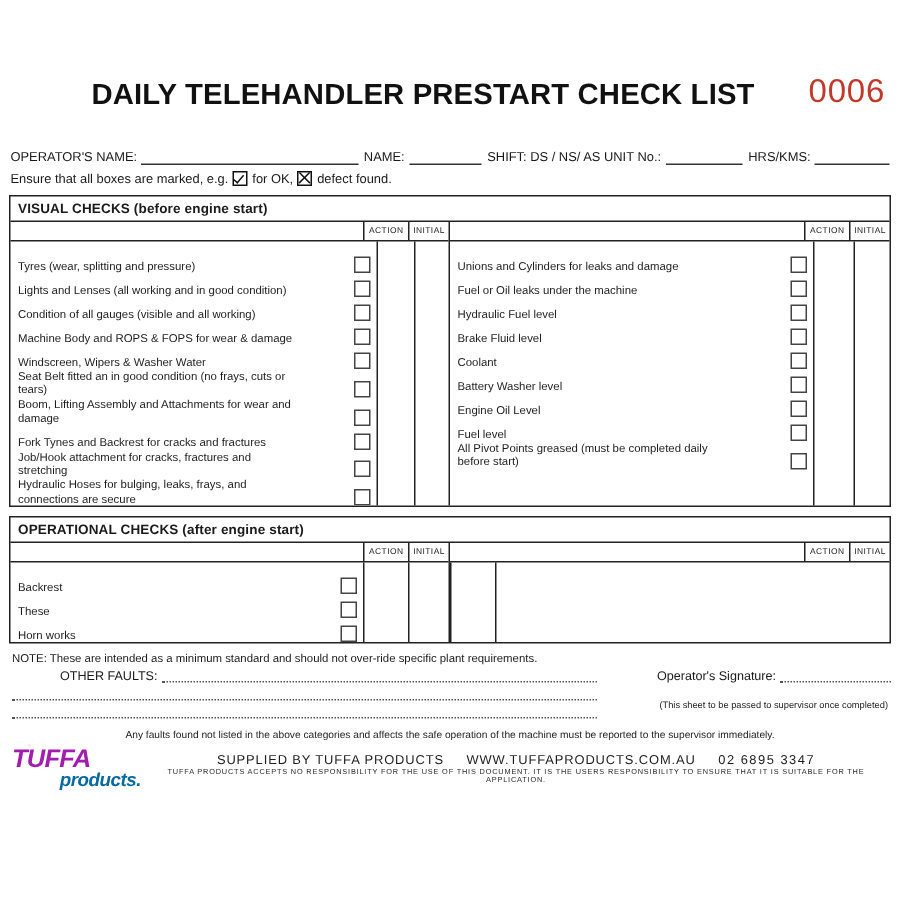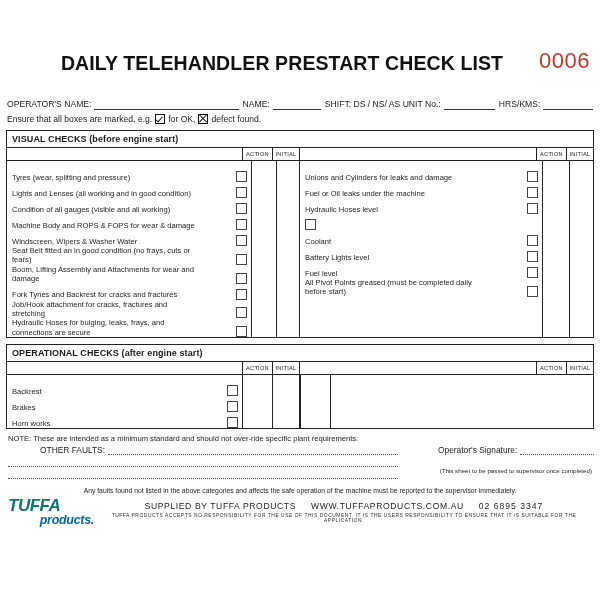--- a/index.html
+++ b/index.html
@@ -239,21 +239,21 @@
   .logo {
     width: 86px;
     flex: 0 0 auto;
     padding-left: 2px;
     padding-top: 1px;
   }
   .logo .tuffa {
     font-size: 17px;
     font-weight: bold;
     font-style: italic;
-    color: #0f766e;
+    color: #a21caf;
     letter-spacing: -0.5px;
     line-height: 16px;
   }
   .logo .products {
     font-size: 12.5px;
     font-weight: bold;
     font-style: italic;
     color: #0369a1;
     letter-spacing: -0.3px;
     line-height: 13px;
@@ -379,32 +379,37 @@
           <div class="items" id="visual-right">
               <div class="item">
                 <div class="txt">Unions and Cylinders for leaks and damage</div>
                 <div class="box"></div>
               </div>
               <div class="item">
                 <div class="txt">Fuel or Oil leaks under the machine</div>
                 <div class="box"></div>
               </div>
               <div class="item">
-                <div class="txt">Hydraulic Hoses level</div>
-                <div class="box"></div>
-              </div>
-              <div class="item">
+                <div class="txt">Hydraulic Fuel level</div>
+                <div class="box"></div>
+              </div>
+              <div class="item">
+                <div class="txt">Brake Fluid level</div>
                 <div class="box"></div>
               </div>
               <div class="item">
                 <div class="txt">Coolant</div>
                 <div class="box"></div>
               </div>
               <div class="item">
-                <div class="txt">Battery Lights level</div>
+                <div class="txt">Battery Washer level</div>
+                <div class="box"></div>
+              </div>
+              <div class="item">
+                <div class="txt">Engine Oil Level</div>
                 <div class="box"></div>
               </div>
               <div class="item">
                 <div class="txt">Fuel level</div>
                 <div class="box"></div>
               </div>
               <div class="item">
                 <div class="txt">All Pivot Points greased (must be completed daily before start)</div>
                 <div class="box"></div>
               </div>
@@ -427,21 +432,21 @@
           <div class="ch">ACTION</div>
           <div class="ch initial">INITIAL</div>
         </div>
         <div class="rows">
           <div class="items" id="oper-left">
               <div class="item">
                 <div class="txt">Backrest</div>
                 <div class="box"></div>
               </div>
               <div class="item">
-                <div class="txt">Brakes</div>
+                <div class="txt">These</div>
                 <div class="box"></div>
               </div>
               <div class="item">
                 <div class="txt">Horn works</div>
                 <div class="box"></div>
               </div>
             </div>
           <div class="vcol"></div>
           <div class="vcol initial"></div>
         </div>

